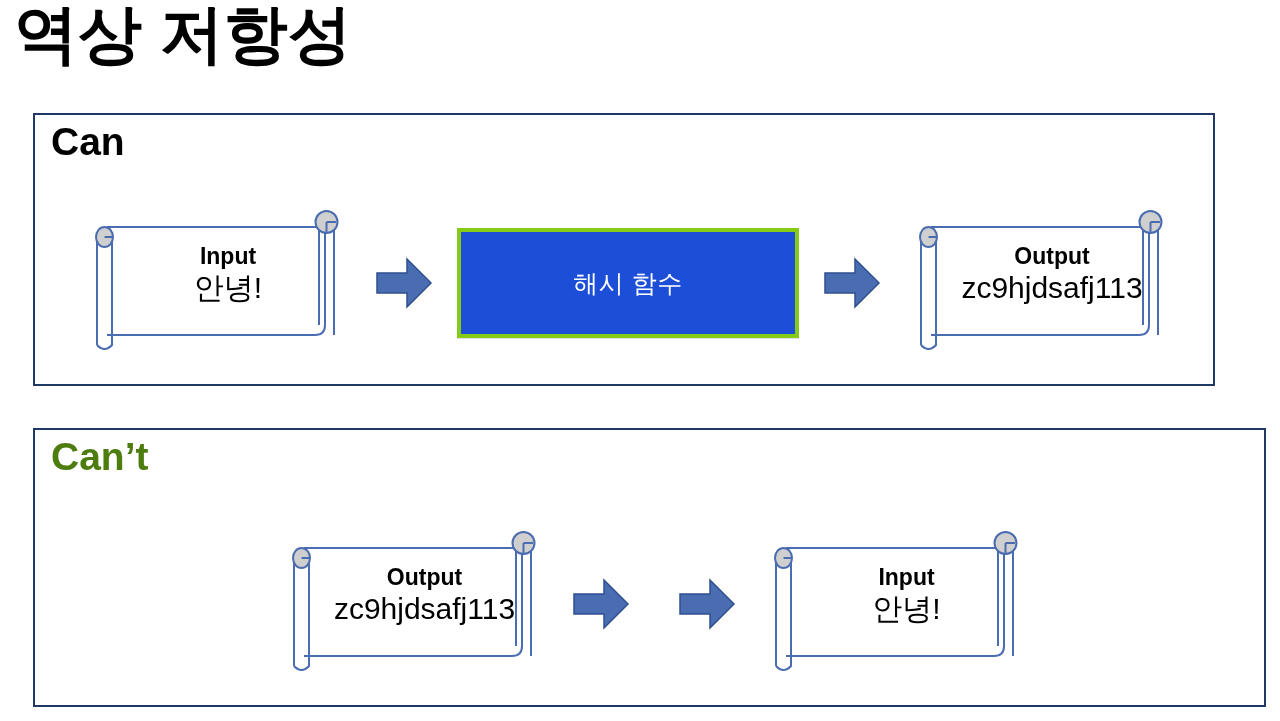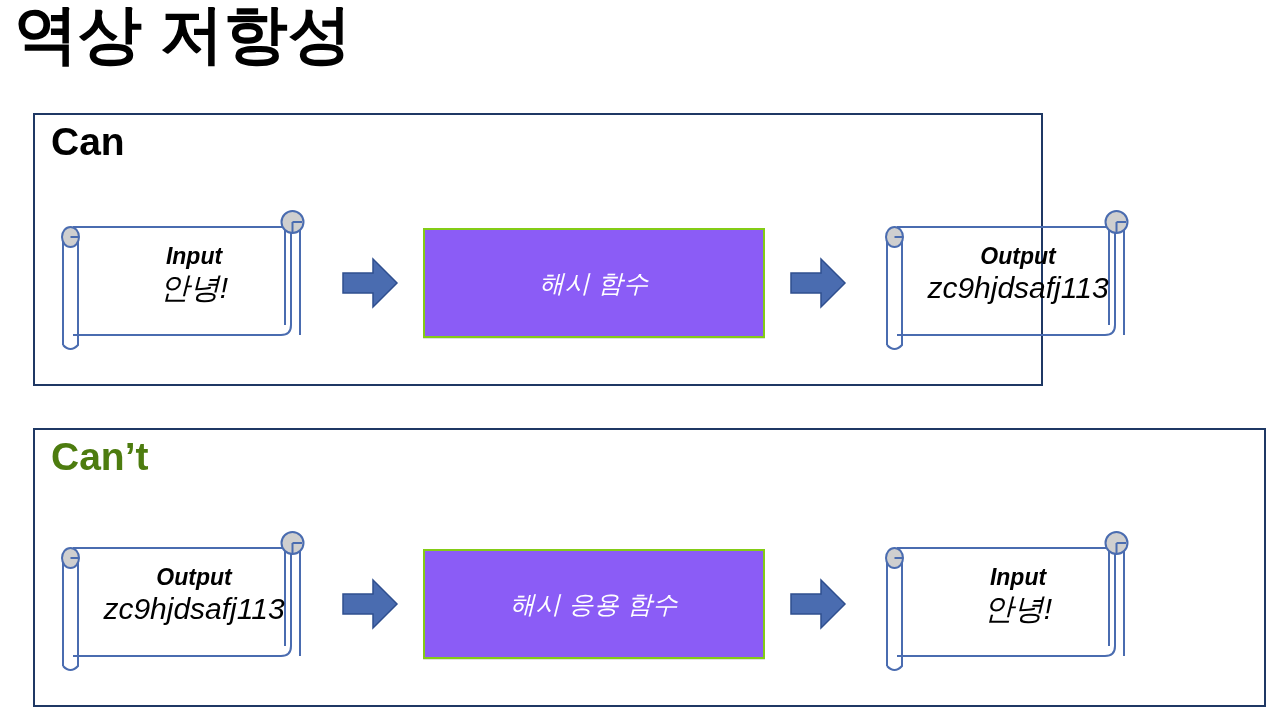--- a/index.html
+++ b/index.html
@@ -28,44 +28,44 @@
     line-height: 1.15;
     white-space: nowrap;
   }
 
   
   .panel {
     position: absolute;
     background: #ffffff;
     border: 2px solid #1f3864;
   }
-  #panel-can   { left: 33px; top: 113px; width: 1010px; height: 273px; padding-left: 16px; }
+  #panel-can   { left: 33px; top: 113px; width: 1182px; height: 273px; padding-left: 16px; }
   #panel-cant  { left: 33px; top: 428px; width: 1233px; height: 279px; }
 
   .panel-label {
     position: absolute;
     left: 16px;
     top: 6px;
     font-size: 39px;
     font-weight: 700;
     line-height: 1.1;
     white-space: nowrap;
   }
   #panel-label-can  { color: #000000; }
   #panel-label-cant { color: #4d7c0f; }
 
   
   .flow-row {
     position: absolute;
-    left: 12px;
+    left: 4px;
     width: 100%;
     height: 160px;
     display: flex;
     align-items: center;
-    font-style: italic;
+    justify-content: center;
   }
   #flow-can  { top: 88px; }
   #flow-cant { top: 94px; }
 
   
   .scroll {
     position: relative;
     width: 270px;
     height: 140px;
     flex: 0 0 auto;
@@ -111,22 +111,22 @@
     flex: 0 0 auto;
   }
   .arrow svg { display: block; width: 58px; height: 56px; }
 
   
   .process-box {
     position: relative;
     width: 342px;
     height: 110px;
     flex: 0 0 auto;
-    background: #8b5cf6;
-    border: 2px solid #84cc16;
+    background: #1d4ed8;
+    border: 4px solid #84cc16;
     display: flex;
     align-items: center;
     justify-content: center;
     box-shadow: 0 1px 0 rgba(0,0,0,0.12);
   }
   .process-label {
     color: #ffffff;
     font-size: 25px;
     font-weight: 400;
     letter-spacing: 0.5px;
@@ -255,23 +255,20 @@
     <div class="gap-a"></div>
 
     <div class="arrow">
       <svg viewBox="0 0 58 56" xmlns="http://www.w3.org/2000/svg" aria-hidden="true">
         <polygon points="2,18 32,18 32,4 56,28 32,52 32,38 2,38" fill="#4a6cb0" stroke="#2f4f8f" stroke-width="1.5"></polygon>
       </svg>
     </div>
 
     <div class="gap-b"></div>
 
-    <div class="process-box">
-      <span class="process-label">해시 응용 함수</span>
-    </div>
 
     <div class="gap-b"></div>
 
     <div class="arrow">
       <svg viewBox="0 0 58 56" xmlns="http://www.w3.org/2000/svg" aria-hidden="true">
         <polygon points="2,18 32,18 32,4 56,28 32,52 32,38 2,38" fill="#4a6cb0" stroke="#2f4f8f" stroke-width="1.5"></polygon>
       </svg>
     </div>
 
     <div class="gap-a"></div>

